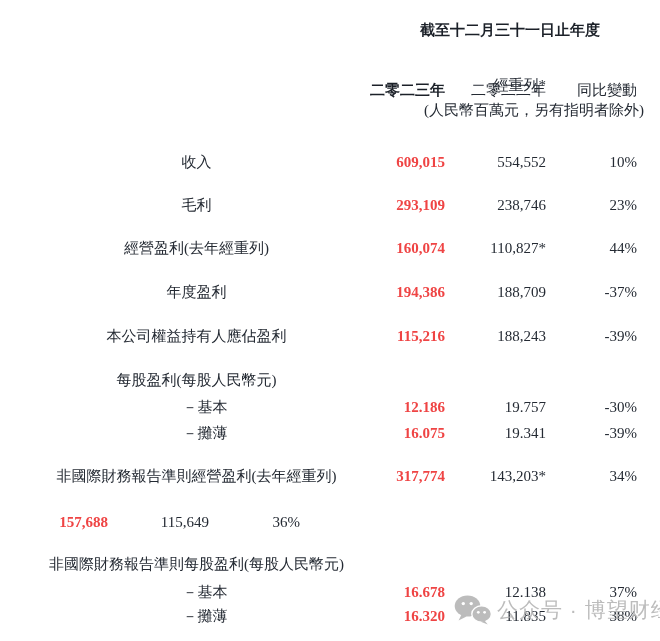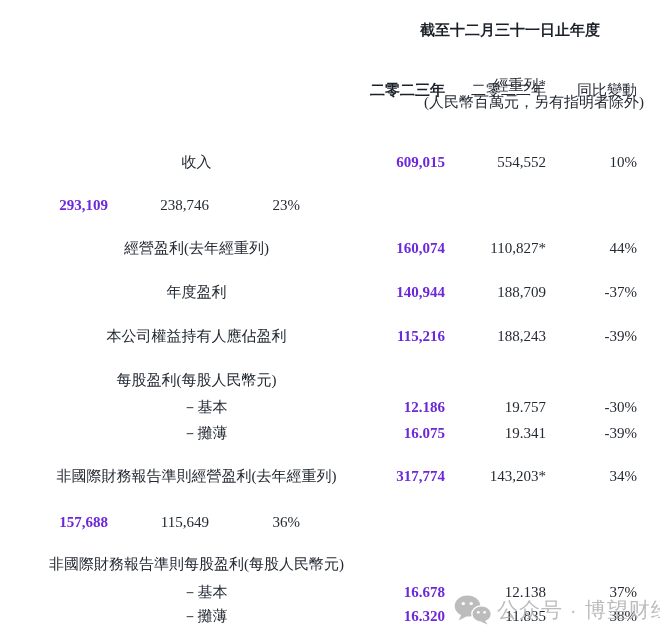--- a/index.html
+++ b/index.html
@@ -18,26 +18,26 @@
     white-space:nowrap;
   }
   .row{
     position:absolute;left:28px;width:609px;
     display:flex;align-items:baseline;line-height:17px;
     white-space:nowrap;
   }
   .lbl{flex:1;text-align:center;overflow:hidden;}
   .sub .lbl{padding-left:17px;}
   .c{text-align:right;}
-  .c23{width:80px;font-weight:bold;color:#6d28d9;}
+  .c23{width:80px;font-weight:bold;color:#ef4444;}
   .c22{width:101px;}
   .cyy{width:91px;}
   .colheads .c23{color:#1b2028;margin-top:32px;}
   .unit-note{
-    position:absolute;top:94px;right:16px;
+    position:absolute;top:102px;right:16px;
     line-height:17px;white-space:nowrap;
   }
   .watermark{
     position:absolute;left:454px;top:595px;
     display:flex;align-items:center;gap:5px;
     color:#b3b3b3;opacity:0.88;
   }
   .watermark-text{
     font-family:"Liberation Sans","DejaVu Sans",sans-serif;
     font-size:21px;letter-spacing:1px;white-space:nowrap;
@@ -67,35 +67,36 @@
   <div class="unit-note">(人民幣百萬元，另有指明者除外)</div>
 
   <div class="row" style="top:154px">
     <span class="lbl">收入</span>
     <span class="c c23">609,015</span>
     <span class="c c22">554,552</span>
     <span class="c cyy">10%</span>
   </div>
 
   <div class="row" style="top:197px">
+    <span class="lbl">毛利</span>
     <span class="c c23">293,109</span>
     <span class="c c22">238,746</span>
     <span class="c cyy">23%</span>
   </div>
 
   <div class="row" style="top:240px">
     <span class="lbl">經營盈利(去年經重列)</span>
     <span class="c c23">160,074</span>
     <span class="c c22">110,827*</span>
     <span class="c cyy">44%</span>
   </div>
 
   <div class="row" style="top:284px">
     <span class="lbl">年度盈利</span>
-    <span class="c c23">140,944</span>
+    <span class="c c23">194,386</span>
     <span class="c c22">188,709</span>
     <span class="c cyy">-37%</span>
   </div>
 
   <div class="row" style="top:328px">
     <span class="lbl">本公司權益持有人應佔盈利</span>
     <span class="c c23">115,216</span>
     <span class="c c22">188,243</span>
     <span class="c cyy">-39%</span>
   </div>

